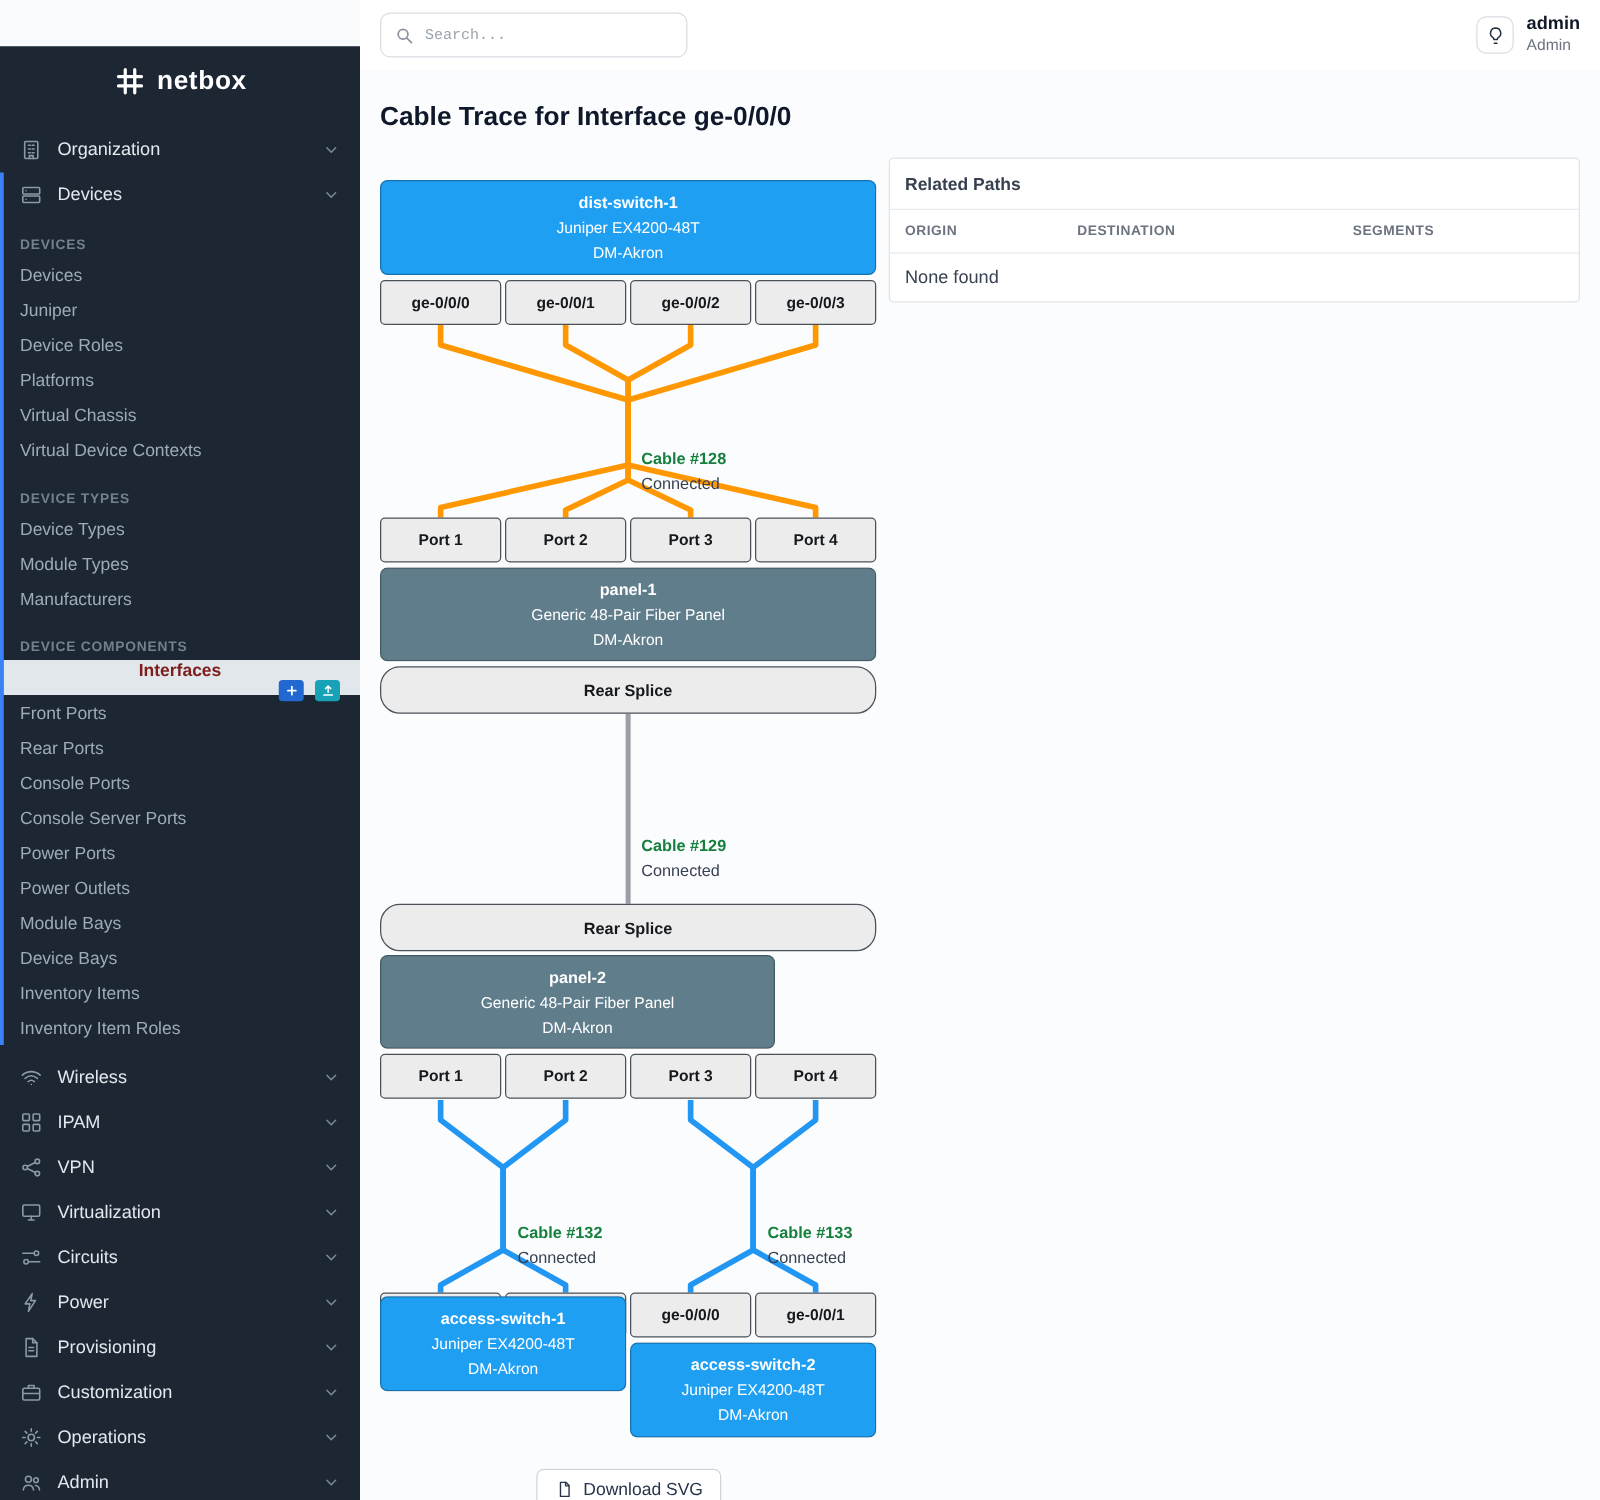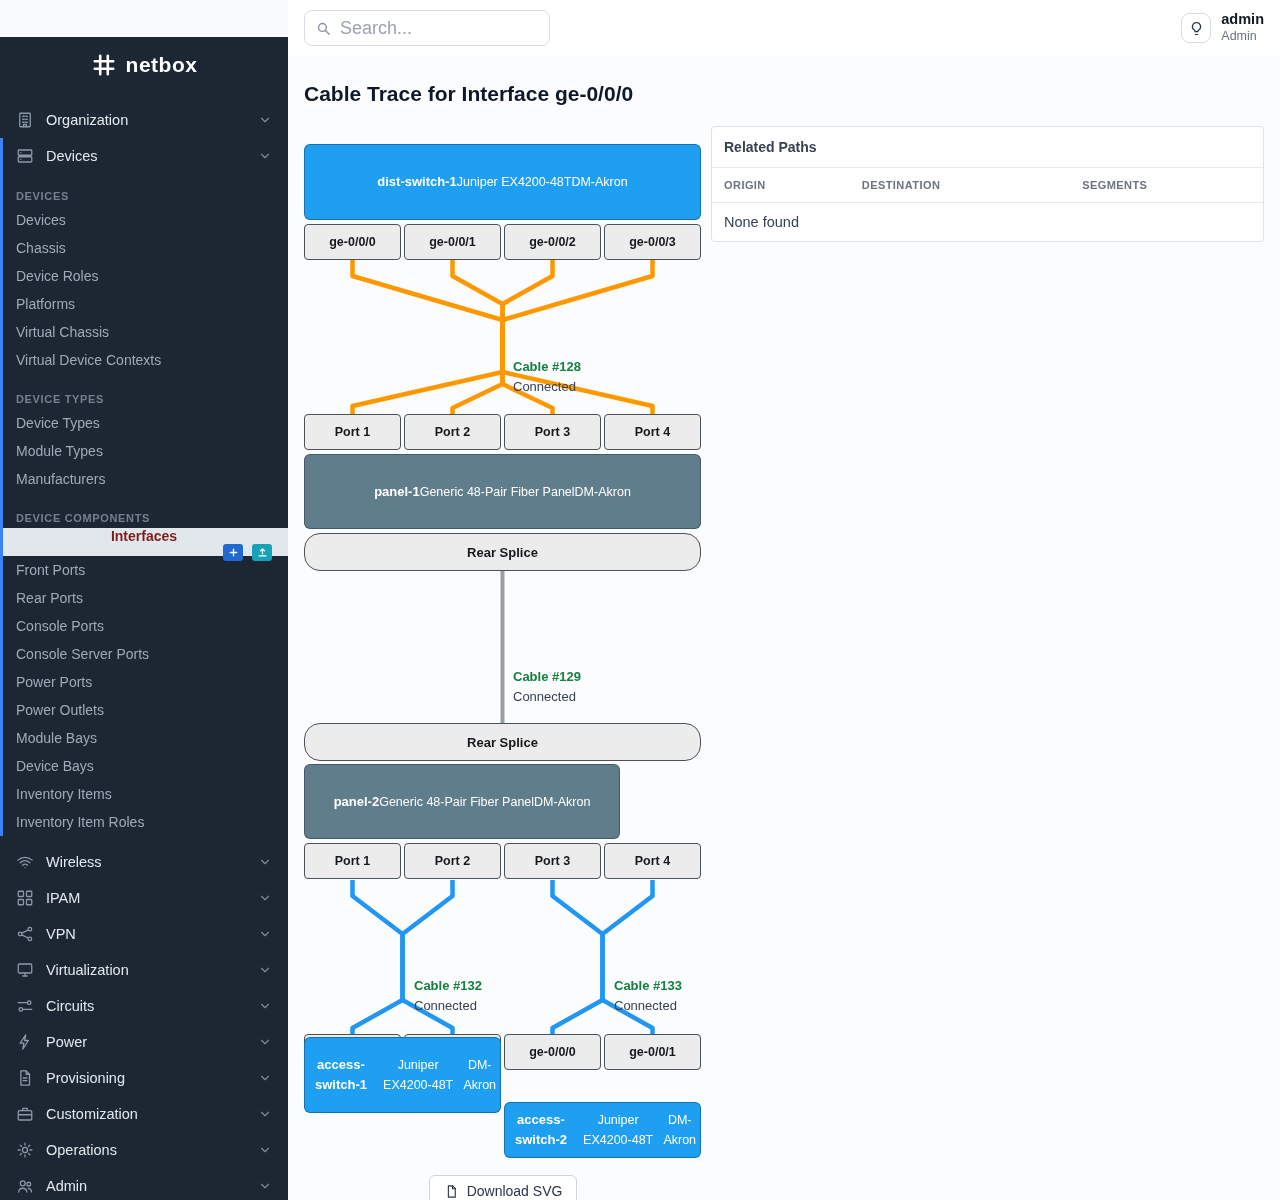--- a/index.html
+++ b/index.html
@@ -26,37 +26,37 @@
   .sub-item.active{background:#e2e7ec;color:#7f1d1d;font-weight:700;flex-direction:column;}
   .mini-btns{margin-left:auto;display:flex;gap:9px;}
   .mini-btn{width:20px;height:17px;border-radius:3px;display:flex;align-items:center;justify-content:center;cursor:pointer;}
   .mini-btn.add{background:var(--add-button);}
   .mini-btn.import{background:var(--import-button);}
 
   
   .main{position:absolute;left:288px;right:0;top:0;bottom:0;background:#fbfcfd;}
   .topbar{height:56px;background:#fff;display:flex;align-items:center;padding:0 16px;}
   .search-box{width:246px;height:36px;border:1px solid #d9dee4;border-radius:8px;background:#fff;display:flex;align-items:center;padding:0 10px;gap:8px;}
-  .search-box input{border:none;outline:none;font-size:18px;color:#374151;width:100%;background:transparent;font-family:Liberation Sans, sans-serif;}
+  .search-box input{border:none;outline:none;font-size:12px;color:#374151;width:100%;background:transparent;font-family:Liberation Mono, monospace;}
   .search-box input::placeholder{color:#9aa3ad;}
   .user-area{margin-left:auto;display:flex;align-items:center;gap:10px;}
   .bulb-btn{width:30px;height:30px;border:1px solid #d9dee4;border-radius:8px;background:#fff;display:flex;align-items:center;justify-content:center;cursor:pointer;}
   .user-names{display:flex;flex-direction:column;line-height:17px;}
   .user-name{font-size:14.5px;font-weight:700;color:#111827;}
   .user-role{font-size:12.5px;color:#6b7280;}
 
   .page-title{font-size:21px;font-weight:700;color:#0f172a;margin:26px 16px 20px 16px;}
   .content{display:flex;align-items:flex-start;padding:0 16px;gap:9px;}
   .trace-col{width:398px;flex-shrink:0;}
   .canvas{position:relative;width:398px;height:1006px;margin-top:18px;}
   .cables{position:absolute;left:0;top:0;z-index:1;pointer-events:none;}
   .c-orange{stroke:var(--cable-orange);stroke-width:4.5;fill:none;stroke-linejoin:round;}
   .c-blue{stroke:var(--cable-blue);stroke-width:4.5;fill:none;stroke-linejoin:round;}
   .c-gray{stroke:var(--cable-gray);stroke-width:4;fill:none;}
-  .node{position:absolute;z-index:2;border-radius:6px;display:flex;flex-direction:row;align-items:center;justify-content:center;color:#fff;border:1px solid rgba(0,0,0,.28);text-align:center;cursor:pointer;}
+  .node{position:absolute;z-index:2;border-radius:6px;display:flex;flex-direction:column;align-items:center;justify-content:center;color:#fff;border:1px solid rgba(0,0,0,.28);text-align:center;cursor:pointer;}
   .node.dev{background:var(--device-blue);}
   .node.panel{background:var(--panel-slate);}
   .n-name{font-size:13px;font-weight:700;line-height:20px;}
   .n-line{font-size:12.5px;line-height:20px;}
   .port{position:absolute;z-index:2;width:97px;height:36px;background:#ececec;border:1px solid #4a5158;border-radius:4px;display:flex;align-items:center;justify-content:center;font-size:12.5px;font-weight:700;color:#15181c;cursor:pointer;}
   .splice{position:absolute;z-index:2;left:0;width:397px;height:38px;background:#ececec;border:1px solid #4a5158;border-radius:16px;display:flex;align-items:center;justify-content:center;font-size:13px;font-weight:700;color:#15181c;cursor:pointer;}
   .cable-label{position:absolute;z-index:3;cursor:pointer;}
   .cl-name{font-size:13px;font-weight:700;color:#15803d;line-height:20px;margin-top:36px;}
   .cl-status{font-size:13px;color:#374151;line-height:20px;}
   .dl-row{display:flex;justify-content:center;margin-top:25px;}
@@ -113,21 +113,21 @@
         <span>Devices</span>
         <span class="chev">
             <svg width="14" height="14" viewBox="0 0 24 24" fill="none" stroke="currentColor" stroke-width="2" stroke-linecap="round" stroke-linejoin="round">
               <path d="M6 9l6 6 6-6"></path>
             </svg>
           </span>
       </div>
 
       <div class="nav-heading">DEVICES</div>
       <div class="sub-item">Devices</div>
-      <div class="sub-item">Chassis</div>
+      <div class="sub-item">Juniper</div>
       <div class="sub-item">Device Roles</div>
       <div class="sub-item">Platforms</div>
       <div class="sub-item">Virtual Chassis</div>
       <div class="sub-item">Virtual Device Contexts</div>
 
       <div class="nav-heading sec2">DEVICE TYPES</div>
       <div class="sub-item">Device Types</div>
       <div class="sub-item">Module Types</div>
       <div class="sub-item">Manufacturers</div>
 
@@ -414,21 +414,21 @@
         <div class="port" style="left:0;top:890px">ge-0/0/0</div>
         <div class="port" style="left:100px;top:890px">ge-0/0/1</div>
         <div class="port" style="left:200px;top:890px">ge-0/0/0</div>
         <div class="port" style="left:300px;top:890px">ge-0/0/1</div>
 
         <div class="node dev" style="left:0;top:893px;width:197px;height:76px">
           <div class="n-name">access-switch-1</div>
           <div class="n-line">Juniper EX4200-48T</div>
           <div class="n-line">DM-Akron</div>
         </div>
-        <div class="node dev" style="left:200px;top:958px;width:197px;height:56px">
+        <div class="node dev" style="left:200px;top:930px;width:197px;height:76px">
           <div class="n-name">access-switch-2</div>
           <div class="n-line">Juniper EX4200-48T</div>
           <div class="n-line">DM-Akron</div>
         </div>
       </div>
 
       <div class="dl-row">
         <button class="dl-btn">
           <span>
               <svg width="15" height="15" viewBox="0 0 24 24" fill="none" stroke="#273449" stroke-width="1.8" stroke-linecap="round" stroke-linejoin="round">

